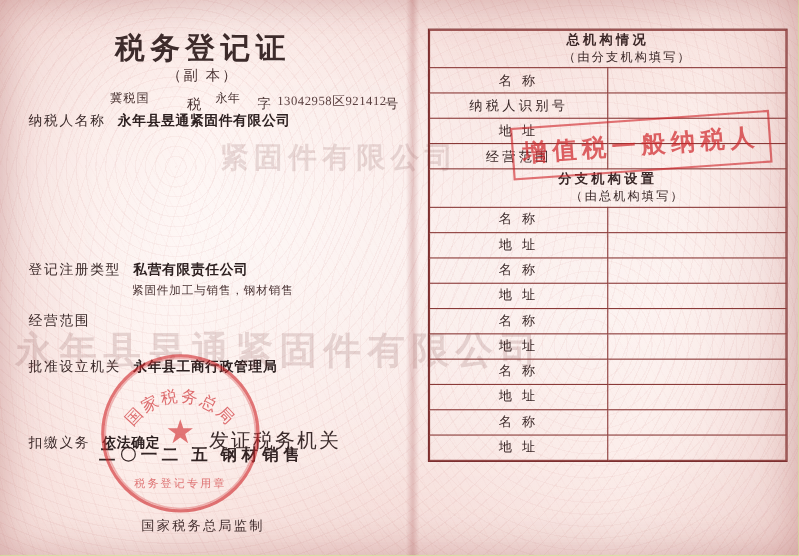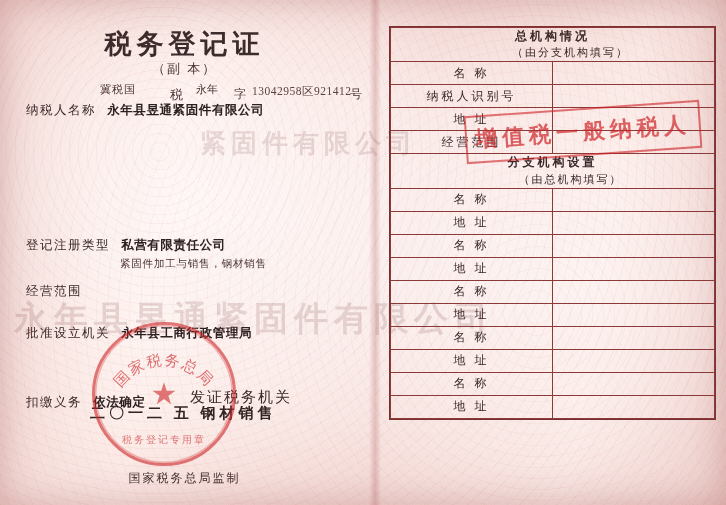--- a/index.html
+++ b/index.html
@@ -140,21 +140,21 @@
     top: 404px;
     font-size: 15px;
     letter-spacing: 4px;
     color: #332424;
     font-weight: bold;
   }
   .issuer {
     position: absolute;
     left: 190px;
     top: 388px;
-    font-size: 15px;
+    font-size: 18px;
     letter-spacing: 2px;
     color: #3a2a2a;
   }
   .footer-note {
     position: absolute;
     left: 0; right: 0;
     top: 470px;
     text-align: center;
     font-size: 12px;
     letter-spacing: 2px;

